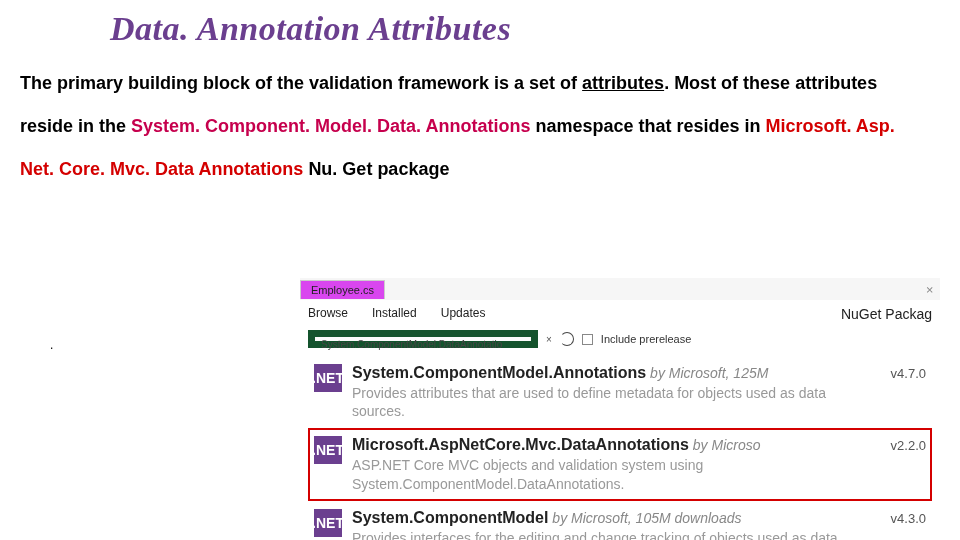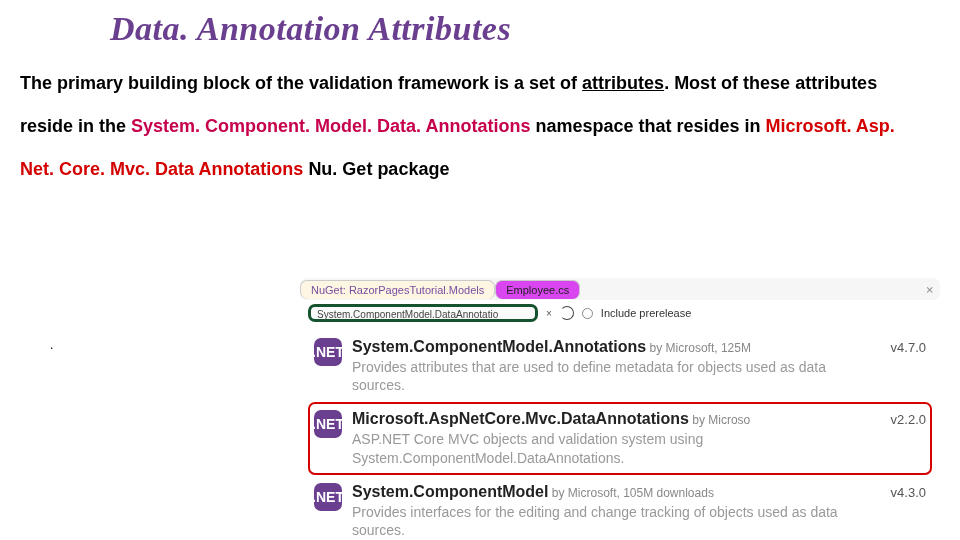--- a/index.html
+++ b/index.html
@@ -1,63 +1,68 @@
 <!DOCTYPE html>
 <html><head>
 <meta charset="utf-8">
 <style>
-  * { box-sizing: border-box; margin: 0; padding: 0; border-radius: 7px; }
+  * { box-sizing: border-box; margin: 0; padding: 0; }
   body { width: 960px; height: 540px; background: #fff; font-family: Arial, Helvetica, sans-serif; overflow: hidden; }
   .slide { position: relative; width: 100%; height: 100%; padding: 0 20px; }
   .title { font-family: Georgia, 'Times New Roman', serif; font-style: italic; font-weight: 700; color: #6b3f8f; font-size: 34px; padding: 10px 0 14px 90px; letter-spacing: 0.5px; }
   .body-text { font-weight: 700; color: #000; font-size: 18px; line-height: 2.4; padding-right: 30px; }
   .u { text-decoration: underline; }
   .ns { color: #c6004d; }
   .pkg { color: #d40000; }
   .nuget-box { position: absolute; left: 300px; top: 278px; width: 640px; background: #fff; font-family: 'Segoe UI', Tahoma, sans-serif; font-size: 11px; color: #555; }
   .nb-tabbar { display: flex; align-items: center; gap: 0; height: 22px; background: #f6f6f6; }
   .nb-tab { padding: 3px 10px; font-size: 11px; border: 1px solid #ccc; border-bottom: none; background: #fff; }
   .nb-tab.active { background: #fdf6e3; color: #7a4ea0; }
   .nb-tab.inact { background: #d946ef; color: #222; }
   .nb-close { margin-left: auto; font-size: 10px; padding: 0 6px; color: #888; }
   .nb-nav { display: flex; gap: 24px; padding: 6px 8px 4px 8px; font-size: 12px; }
   .nb-nav span { color: #222; }
   .nb-nav .brand { margin-left: auto; font-size: 14px; color: #222; font-weight: 400; }
   .nb-search { display: flex; align-items: center; gap: 8px; padding: 4px 8px 8px 8px; }
-  .nb-input { border: 3px solid #14532d; padding: 2px 6px; width: 230px; height: 18px; font-size: 10px; color: #444; background: #fafafa; }
+  .nb-input { border: 7px solid #14532d; padding: 2px 6px; width: 230px; height: 18px; font-size: 10px; color: #444; background: #fafafa; }
   .nb-x { font-size: 10px; }
   .nb-refresh { width: 14px; height: 14px; border: 1.5px solid #444; border-radius: 50%; border-left-color: transparent; position: relative; }
   .nb-check { width: 11px; height: 11px; border: 1px solid #888; display: inline-block; }
   .nb-pre { font-size: 11px; color: #333; }
   .nb-list { padding: 0 8px; }
   .nb-item { display: flex; gap: 10px; padding: 6px 4px; border: 2px solid transparent; }
   .nb-item.hl { border: 2px solid #d40000; }
   .nb-badge { width: 28px; height: 28px; background: #6b3f8f; color: #fff; font-size: 14px; font-weight: 700; display: flex; align-items: center; justify-content: center; flex-shrink: 0; }
   .nb-meta { flex: 1; }
   .nb-name { font-size: 16px; color: #222; font-weight: 700; display: inline; }
-  .nb-by { font-size: 12px; color: #888; font-weight: 400; }
+  .nb-by { font-size: 14px; color: #888; font-weight: 400; font-style: italic; }
   .nb-desc { font-size: 14px; color: #999; line-height: 1.3; margin-top: 2px; }
   .nb-ver { font-size: 13px; color: #555; align-self: flex-start; padding-top: 2px; white-space: nowrap; }
   .dot { position: absolute; left: 50px; top: 338px; font-size: 12px; }
 </style>
 </head>
 <body>
 
 <div class="slide">
   <div class="title">Data. Annotation Attributes</div>
   <div class="body-text">
     <span>The primary building block of the validation framework is a set of </span><span class="u">attributes</span><span>.  Most of these attributes reside in the </span><span class="ns">System. Component. Model. Data. Annotations</span><span> namespace that resides in </span><span class="pkg">Microsoft. Asp. Net. Core. Mvc. Data Annotations </span><span> Nu. Get package </span>
   </div>
   <div class="dot">.</div>
 
   <div class="nuget-box">
     <div class="nb-tabbar">
-      <div class="nb-tab active">NuGet: RazorPagesTutorial.Models</div>
       <div class="nb-tab inact">Employee.cs</div>
       <div class="nb-close">⨯</div>
+    </div>
+    <div class="nb-nav">
+      <span>Browse</span>
+      <span>Installed</span>
+      <span>Updates</span>
+      <span class="brand">NuGet Packag</span>
     </div>
     <div class="nb-search">
       <div class="nb-input">System.ComponentModel.DataAnnotatio</div>
       <span class="nb-x">×</span>
       <span class="nb-refresh"></span>
       <span class="nb-check"></span>
       <span class="nb-pre">Include prerelease</span>
     </div>
     <div class="nb-list" id="nb-list">
         <div class="nb-item">

